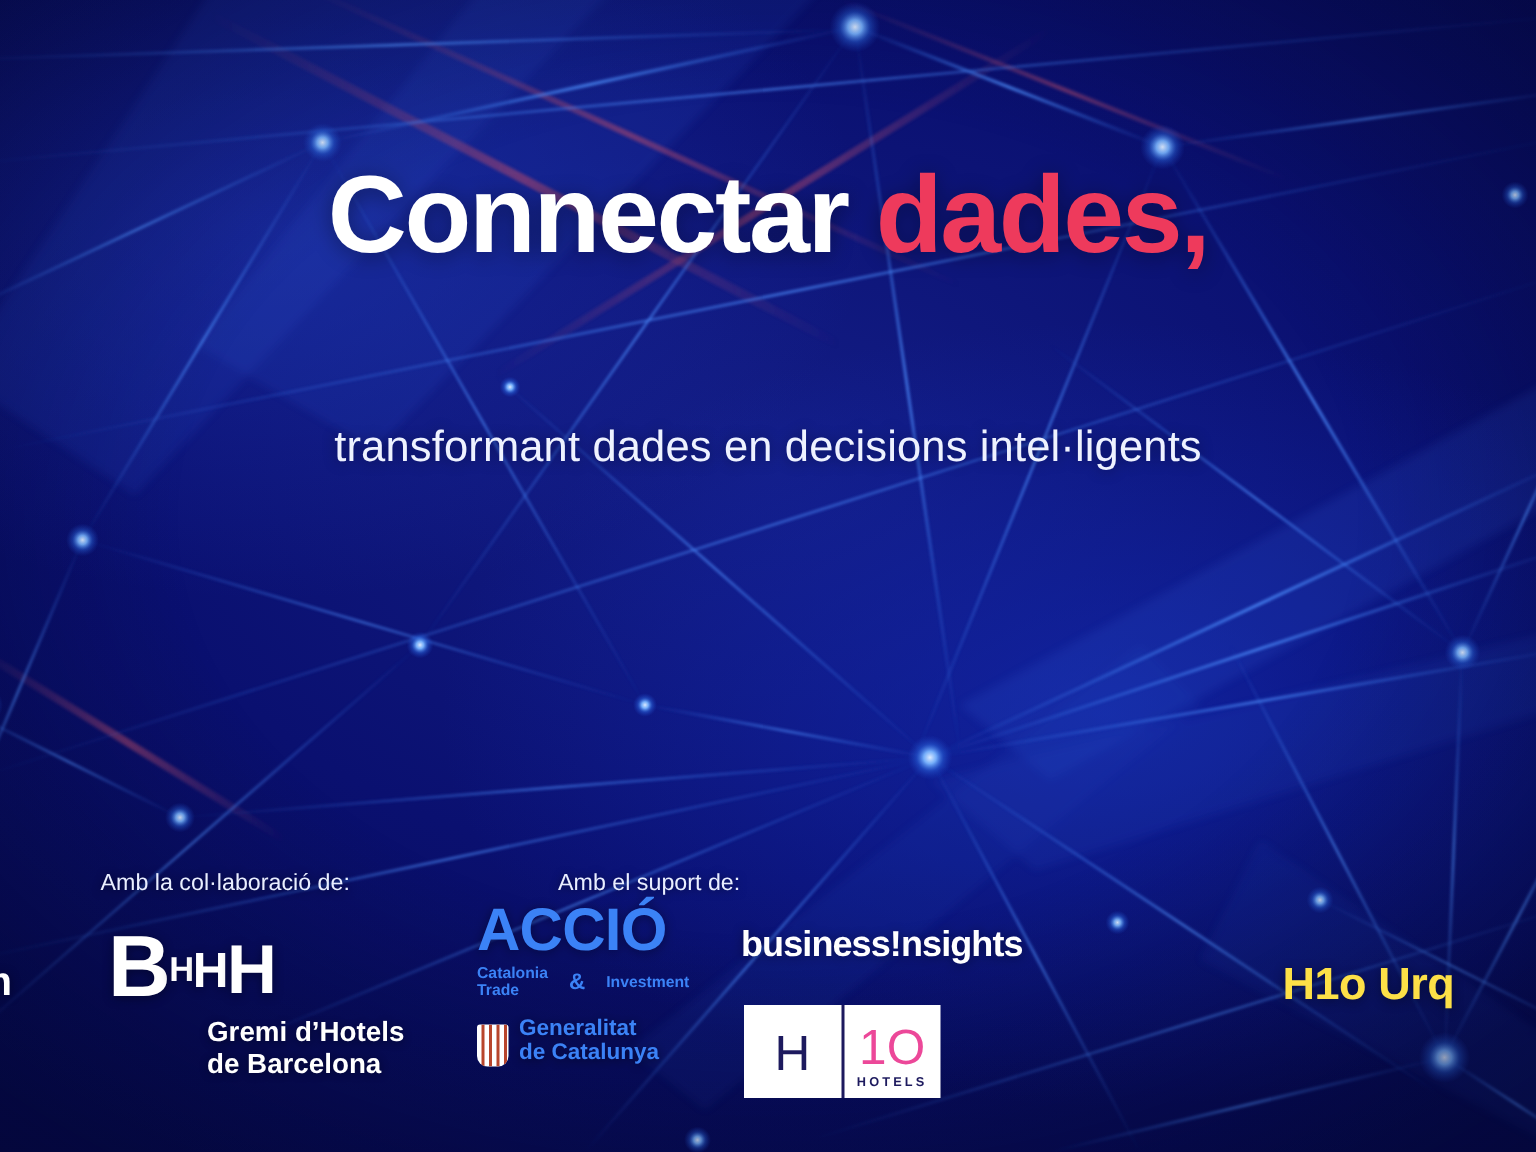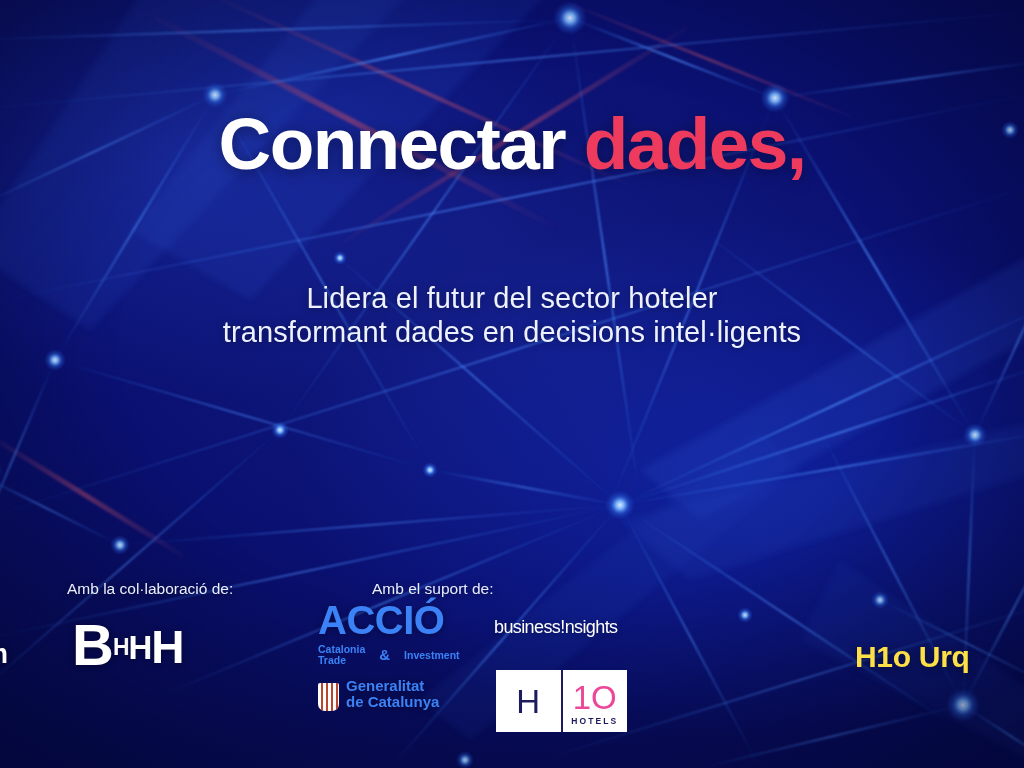--- a/index.html
+++ b/index.html
@@ -104,21 +104,21 @@
     position:relative; overflow:hidden;
   }
   #accio .shield i {
     position:absolute; top:0; bottom:0; width:2.4px; background:#b8452c;
   }
   #accio .gen-txt { font-size:15px; font-weight:700; line-height:1.12; text-shadow:0 1px 6px rgba(0,0,0,.45); }
 
   
   #bi { position:absolute; left:494px; top:618px; }
   #bi .word {
-    font-size:18px; font-weight:400; letter-spacing:-.6px; color:#fff; line-height:1;
+    font-size:24px; font-weight:700; letter-spacing:-.6px; color:#fff; line-height:1;
     text-shadow:0 1px 7px rgba(0,0,0,.4); white-space:nowrap;
   }
   #h10 {
     position:absolute; left:496px; top:670px;
     width:131px; height:62px; background:#fff;
     display:flex; align-items:stretch;
   }
   #h10 .cell { flex:1; display:flex; align-items:center; justify-content:center; position:relative; }
   #h10 .cell.left { border-right:2px solid #1d1a5e; }
   #h10 .h {
@@ -262,29 +262,32 @@
   <div class="vig"></div>
 </div>
 
 <div class="stage">
 
   <h1 class="headline">
     <span>Connectar </span><span class="accent">dades,</span>
   </h1>
 
   <p class="subtitle">
-    <span>Lidera el futur del sector hoteler</span>
     <span class="l2">transformant dades en decisions intel·ligents</span>
   </p>
 
   <div class="spon-label" id="lbl-collab">Amb la col·laboració de:</div>
   <div class="spon-label" id="lbl-support">Amb el suport de:</div>
 
   <div id="gremi">
     <div class="mark"><span class="b">B</span><span class="h1">H</span><span class="h2">H</span><span class="h3">H</span></div>
+    <div class="name">
+      <div>Gremi d’Hotels</div>
+      <div>de Barcelona</div>
+    </div>
   </div>
 
   <div id="accio">
     <div class="accio-word">ACCIÓ</div>
     <div class="tagline">
       <span class="stack">
         <span>Catalonia</span>
         <span>Trade</span>
       </span>
       <span class="amp">&amp;</span>

